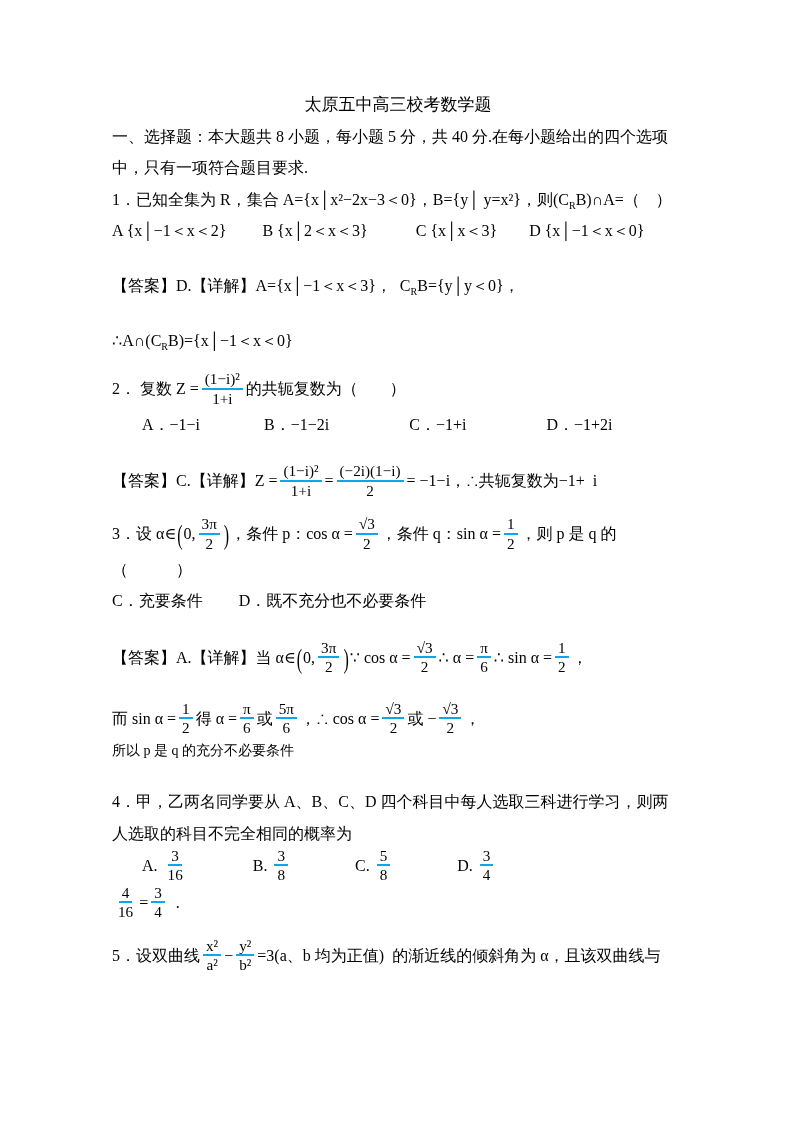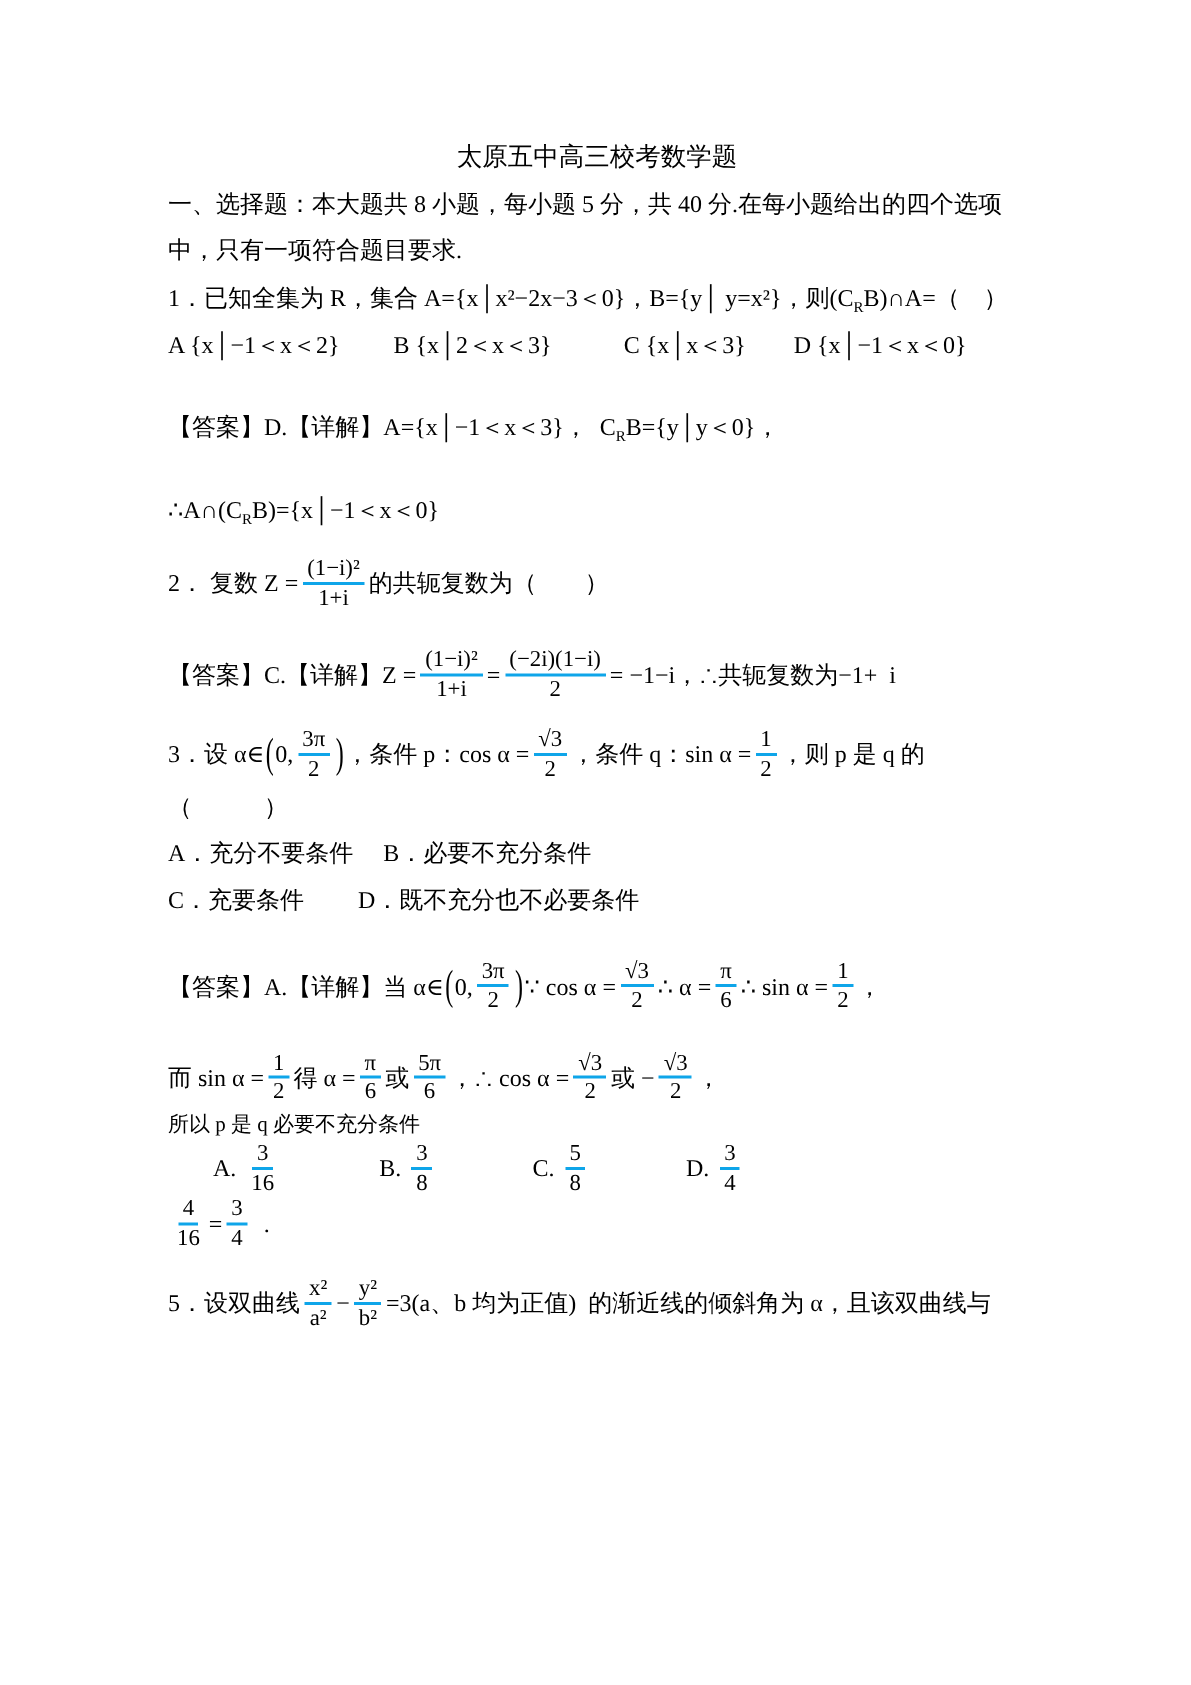--- a/index.html
+++ b/index.html
@@ -35,24 +35,25 @@
 
 <div class="page">
   <div>
       <div class="line center title"><span>太原五中高三校考数学题</span></div>
       <div class="line"><span>一、选择题：本大题共 8 小题，每小题 5 分，共 40 分.在每小题给出的四个选项中，只有一项符合题目要求.</span></div>
       <div class="line"><span>1．已知全集为 R，集合 A={x│x²−2x−3＜0}，B={y│ y=x²}，则(</span><span>C</span><sub class="sb">R</sub><span>B</span><span>)∩A=（　）</span></div>
       <div class="line"><span>A {x│−1＜x＜2}　　 B {x│2＜x＜3}　　　C {x│x＜3}　　D {x│−1＜x＜0}</span></div>
       <div class="line mts"><span>【答案】D.【详解】A={x│−1＜x＜3}，  </span><span>C</span><sub class="sb">R</sub><span>B</span><span>={y│y＜0}，</span></div>
       <div class="line mts"><span>∴A∩(</span><span>C</span><sub class="sb">R</sub><span>B</span><span>)={x│−1＜x＜0}</span></div>
       <div class="line mt"><span>2． 复数 Z =</span><span class="frac"><span class="num">(1−i)²</span><span class="den">1+i</span></span><span>的共轭复数为（　　）</span></div>
+      <div class="line indent"><span>A．−1−i　　　　B．−1−2i　　　　　C．−1+i　　　　　D．−1+2i</span></div>
       <div class="line mts"><span>【答案】C.【详解】Z =</span><span class="frac"><span class="num">(1−i)²</span><span class="den">1+i</span></span><span>=</span><span class="frac"><span class="num">(−2i)(1−i)</span><span class="den">2</span></span><span>= −1−i，∴共轭复数为−1+  i</span></div>
       <div class="line mt"><span>3．设 α∈</span><span class="bp">(</span><span>0,</span><span class="frac"><span class="num">3π</span><span class="den">2</span></span><span class="bp">)</span><span>，条件 p：cos α =</span><span class="frac"><span class="num">√3</span><span class="den">2</span></span><span>，条件 q：sin α =</span><span class="frac"><span class="num">1</span><span class="den">2</span></span><span>，则 p 是 q 的（　　　）</span></div>
-      <div class="line"><span>A．充分不要条件　 B．必要不充分条件</span></div>
       <div class="line"><span>C．充要条件　　 D．既不充分也不必要条件</span></div>
       <div class="line mts"><span>【答案】A.【详解】当 α∈</span><span class="bp">(</span><span>0,</span><span class="frac"><span class="num">3π</span><span class="den">2</span></span><span class="bp">)</span><span>∵ cos α =</span><span class="frac"><span class="num">√3</span><span class="den">2</span></span><span>∴ α =</span><span class="frac"><span class="num">π</span><span class="den">6</span></span><span>∴ sin α =</span><span class="frac"><span class="num">1</span><span class="den">2</span></span><span>，</span></div>
       <div class="line mts"><span>而 sin α =</span><span class="frac"><span class="num">1</span><span class="den">2</span></span><span>得 α =</span><span class="frac"><span class="num">π</span><span class="den">6</span></span><span>或</span><span class="frac"><span class="num">5π</span><span class="den">6</span></span><span>，∴ cos α =</span><span class="frac"><span class="num">√3</span><span class="den">2</span></span><span>或 −</span><span class="frac"><span class="num">√3</span><span class="den">2</span></span><span>，</span></div>
-      <div class="line small"><span>所以 p 是 q 必要不充分条件</span></div>
+      <div class="line small"><span>所以 p 是 q 的充分不必要条件</span></div>
+      <div class="line mts"><span>4．甲，乙两名同学要从 A、B、C、D 四个科目中每人选取三科进行学习，则两人选取的科目不完全相同的概率为</span></div>
       <div class="line indent"><span>A. </span><span class="frac"><span class="num">3</span><span class="den">16</span></span><span>　　　　B. </span><span class="frac"><span class="num">3</span><span class="den">8</span></span><span>　　　　C. </span><span class="frac"><span class="num">5</span><span class="den">8</span></span><span>　　　　D. </span><span class="frac"><span class="num">3</span><span class="den">4</span></span></div>
       <div class="line"><span class="frac"><span class="num">4</span><span class="den">16</span></span><span>=</span><span class="frac"><span class="num">3</span><span class="den">4</span></span><span>  .</span></div>
       <div class="line mt"><span>5．设双曲线</span><span class="frac"><span class="num">x²</span><span class="den">a²</span></span><span>−</span><span class="frac"><span class="num">y²</span><span class="den">b²</span></span><span>=3(a、b 均为正值)  的渐近线的倾斜角为 α，且该双曲线与</span></div>
     </div>
 </div>
 
 </body></html>

